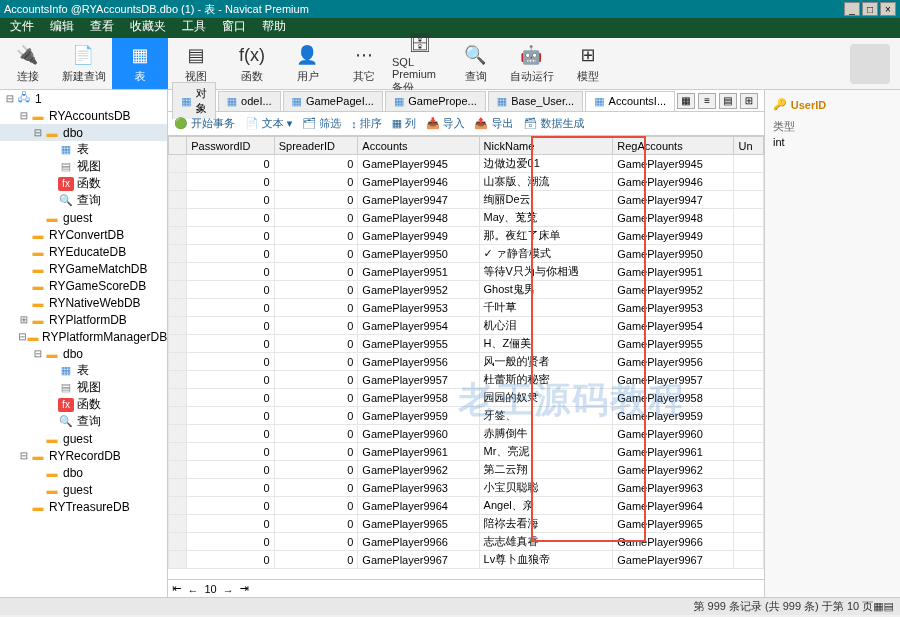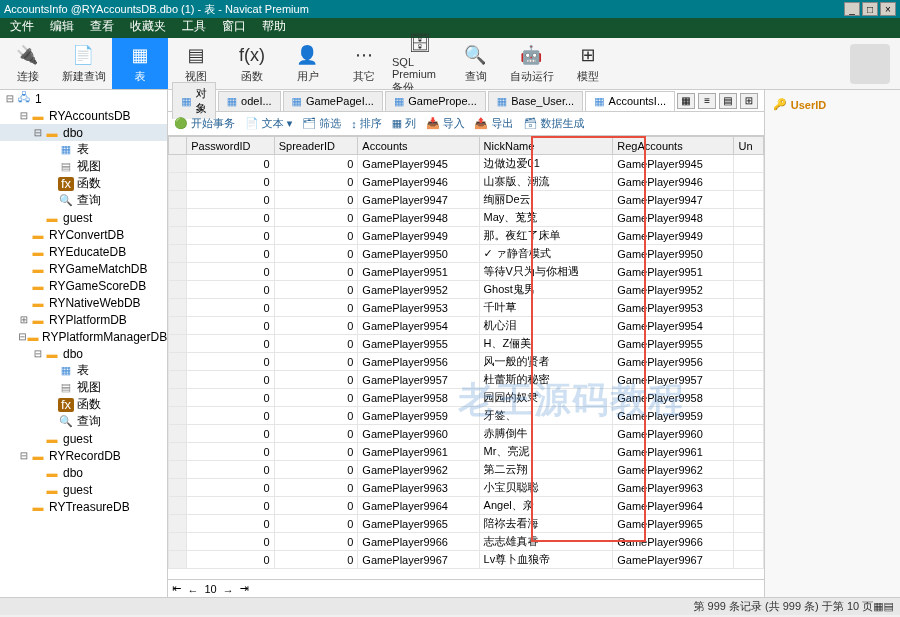--- a/index.html
+++ b/index.html
@@ -12,21 +12,21 @@
 .tbtn { width:56px; display:flex; flex-direction:column; align-items:center; justify-content:center; gap:2px; font-size:11px; color:#333; }
 .tbtn.active { background:#1a8cff; color:#fff; }
 .tbtn .ic { width:24px; height:24px; display:flex; align-items:center; justify-content:center; font-size:18px; }
 .avatar { width:40px; height:40px; background:#ddd; border-radius:4px; margin:6px 10px 6px auto; }
 .main { display:flex; height:507px; }
 .sidebar { width:195px; background:#fff; border-right:1px solid #ccc; overflow:auto; font-size:12px; }
 .tree-row { display:flex; align-items:center; height:17px; padding-left:4px; white-space:nowrap; }
 .tree-row.sel { background:#e0e8f0; }
 .tw { width:12px; text-align:center; color:#666; cursor:pointer; font-size:10px; }
 .tic { width:16px; height:14px; margin-right:3px; display:inline-flex; align-items:center; justify-content:center; font-size:11px; }
-.i-conn { color:#4a90d9; } .i-db { color:#f5a623; } .i-tbl { color:#4a90d9; } .i-view { color:#888; } .i-fx { color:#4a90d9; background:#a16207; color:#fff; border-radius:2px; font-size:13px; } .i-qry { color:#4a90d9; }
+.i-conn { color:#4a90d9; } .i-db { color:#f5a623; } .i-tbl { color:#4a90d9; } .i-view { color:#888; } .i-fx { color:#4a90d9; background:#ef4444; color:#fff; border-radius:2px; font-size:10px; } .i-qry { color:#4a90d9; }
 .content { flex:1; display:flex; flex-direction:column; background:#fff; position:relative; }
 .tabs { height:22px; display:flex; align-items:center; border-bottom:1px solid #ccc; font-size:11px; gap:2px; padding-left:4px; }
 .tab { padding:3px 8px; background:#eee; border:1px solid #ccc; border-bottom:none; display:flex; align-items:center; gap:4px; }
 .tab.active { background:#fff; }
 .view-icons { margin-left:auto; display:flex; gap:3px; padding-right:6px; }
 .view-icons span { width:18px; height:16px; border:1px solid #aaa; background:#f0f0f0; text-align:center; font-size:10px; line-height:14px; }
 .actionbar { height:24px; display:flex; align-items:center; gap:10px; padding:0 6px; border-bottom:1px solid #ccc; font-size:11px; color:#2a6496; }
 .actionbar span { display:flex; align-items:center; gap:3px; cursor:pointer; }
 .grid-wrap { flex:1; overflow:auto; position:relative; }
 .grid { border-collapse:collapse; font-size:11px; width:100%; }
@@ -516,20 +516,24 @@
       <span>←</span>
       <span>10</span>
       <span>→</span>
       <span>⇥</span>
     </div>
   </div>
 
   <div class="props">
     <div class="pt">🔑 <span>UserID</span></div>
     <div id="props-body">
+        <div class="pr">
+          <div class="pl">类型</div>
+          <div class="pv">int</div>
+        </div>
       </div>
   </div>
 </div>
 
 <div class="statusbar">
   <div class="right">
     <span>第 999 条记录 (共 999 条) 于第 10 页</span>
     <span>▦</span>
     <span>▤</span>
   </div>

